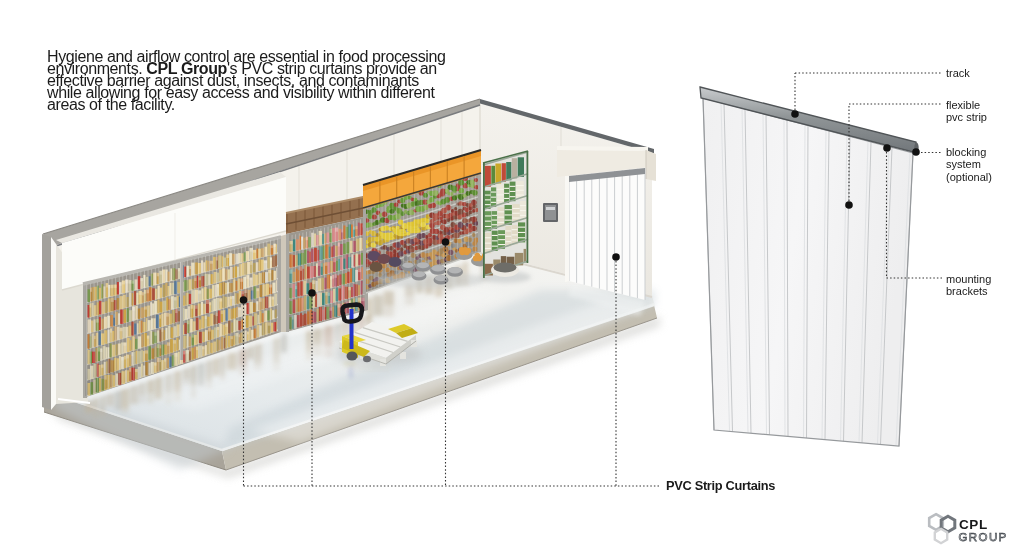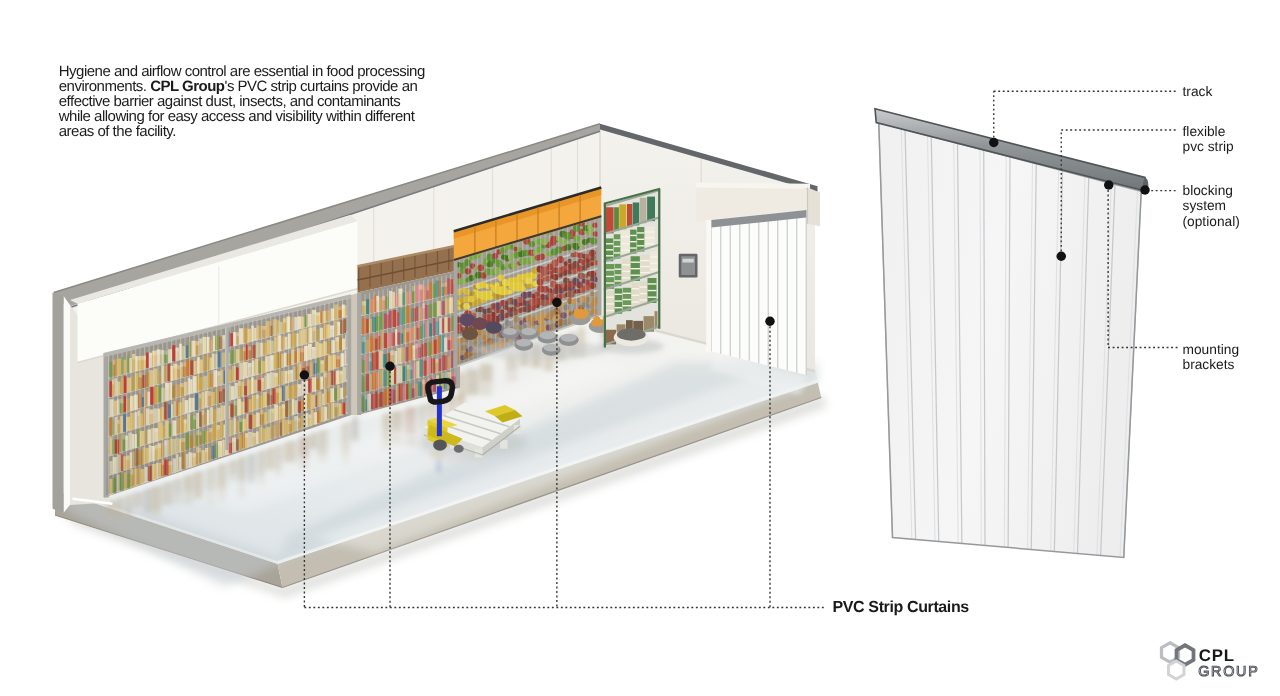--- a/index.html
+++ b/index.html
@@ -1,16 +1,16 @@
 <!DOCTYPE html>
 <html><head><meta charset="utf-8">
 <style>
 html,body{margin:0;padding:0;background:#ffffff;width:1024px;height:557px;overflow:hidden;}
 #page{position:relative;width:1024px;height:557px;font-family:"Liberation Sans",sans-serif;}
-#para{position:absolute;left:47px;top:51px;font-size:12px;letter-spacing:-0.4px;line-height:12.05px;color:#1b1b1b;white-space:nowrap;}
+#para{position:absolute;left:47px;top:51px;font-size:16px;letter-spacing:-0.4px;line-height:12.05px;color:#1b1b1b;white-space:nowrap;}
 svg{position:absolute;left:0;top:0;}
 </style></head>
 <body>
 <div id="page">
 <svg width="1024" height="557" viewBox="0 0 1024 557" font-family="Liberation Sans, sans-serif">
 <defs>
 <filter id="b2" x="-30%" y="-30%" width="160%" height="160%">
           <feGaussianBlur stdDeviation="2"></feGaussianBlur>
         </filter>
 <filter id="b4" x="-30%" y="-30%" width="160%" height="160%">

